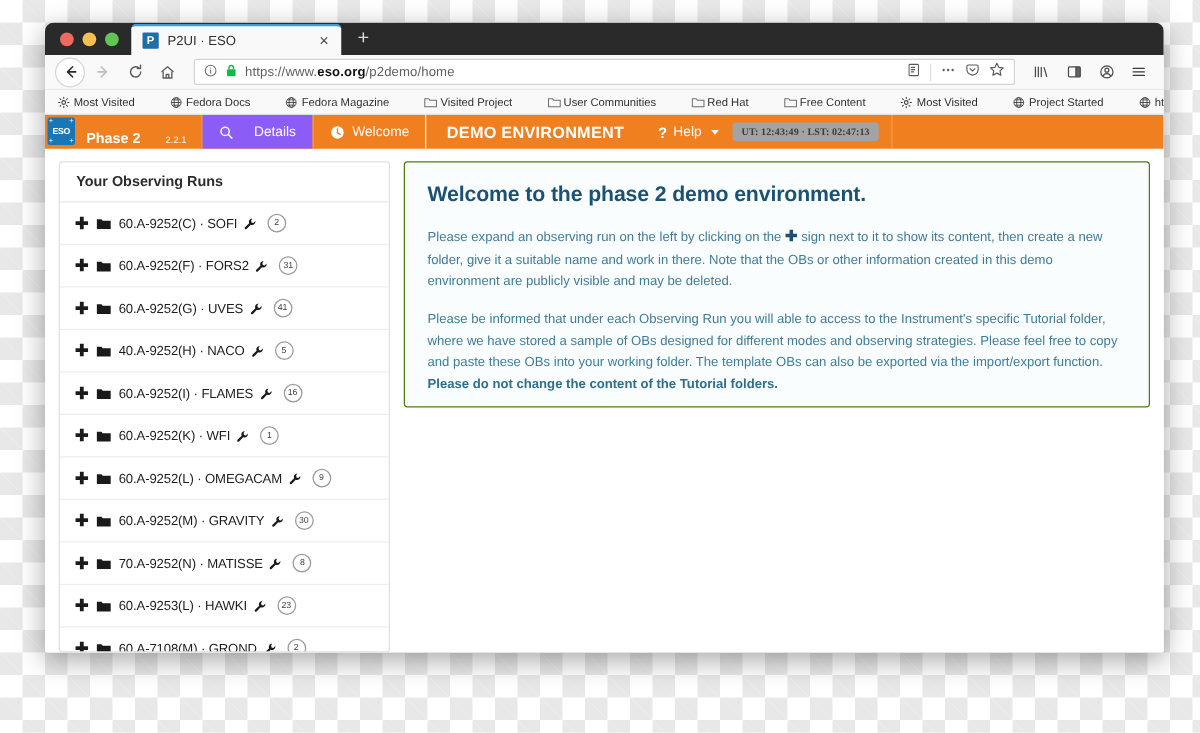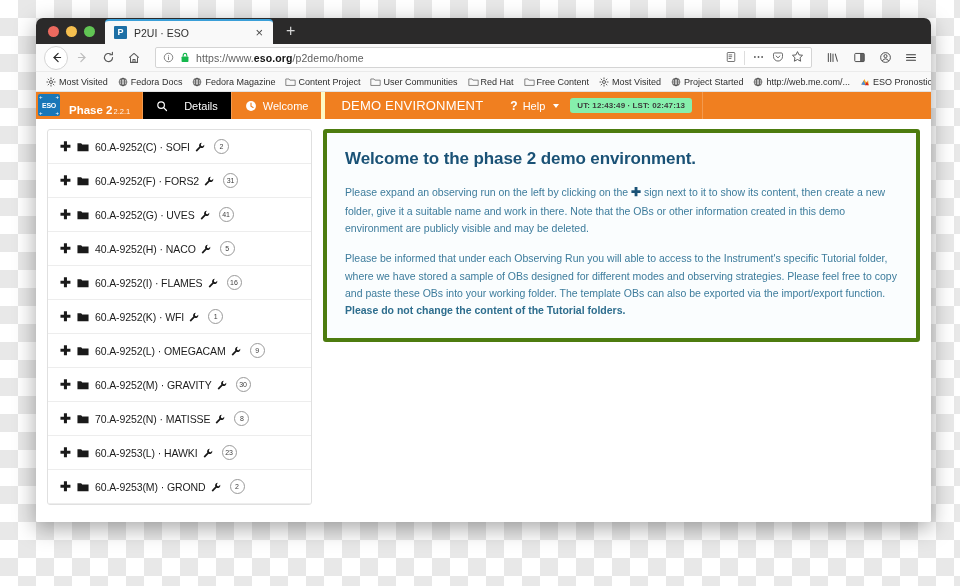--- a/index.html
+++ b/index.html
@@ -130,21 +130,21 @@
   .url-sep { width: 1px; height: 14px; background: #ddd; }
 
   .toolbar-right { display: flex; align-items: center; gap: 2px; }
 
   
   .bookmarks {
     height: 20px;
     background: #f9f9f9;
     display: flex; align-items: center;
     padding: 0 6px;
-    gap: 2px;
+    gap: 20px;
     border-bottom: 1px solid #e2e2e2;
     overflow: hidden;
     white-space: nowrap;
   }
   .bm {
     display: inline-flex; align-items: center; gap: 3px;
     font-size: 9px; color: #2e2e2e;
     padding: 1px 4px;
     cursor: pointer;
     flex: none;
@@ -178,68 +178,69 @@
   }
   .eso-logo .tick {
     position: absolute; color: #fff; font-size: 6px; line-height: 1;
   }
   .eso-logo .t1 { top: 0px; left: 1px; }
   .eso-logo .t2 { top: 0px; right: 1px; }
   .eso-logo .t3 { bottom: 0px; left: 1px; }
   .eso-logo .t4 { bottom: 0px; right: 1px; }
 
   .brand {
-    display: flex; align-items: baseline; gap: 1px;
+    display: flex; align-items: baseline; gap: 20px;
     padding: 0 12px 0 9px;
     align-self: center;
     white-space: nowrap;
   }
   .brand .name { font-size: 11.5px; font-weight: bold; }
   .brand .ver { font-size: 7.5px; opacity: .95; margin-top: 12px; }
 
   .navitem {
     display: flex; align-items: center; gap: 6px;
     padding: 0 13px;
     font-size: 11px;
     border-left: 1px solid #f39a4e;
     cursor: pointer;
     white-space: nowrap;
   }
-  .navitem.active { background: #000000; gap: 16px; }
+  .navitem.active { background: #8b5cf6; gap: 16px; }
   .navitem .ni-ico { display: flex; align-items: center; flex: none; }
 
   .demo-env {
     display: flex; align-items: center;
     padding: 0 16px;
-    font-size: 13px; font-weight: normal;
+    font-size: 13px; font-weight: bold;
     letter-spacing: .2px;
-    border-left: 4px solid #fef9c3;
+    border-left: 1px solid #fef9c3;
     white-space: nowrap;
   }
   .help {
     display: flex; align-items: center; gap: 5px;
     padding: 0 11px;
     font-size: 11px;
     cursor: pointer; white-space: nowrap;
   }
   .help .q { font-weight: bold; font-size: 12px; }
   .caret {
     width: 0; height: 0; margin-left: 3px;
     border-left: 3.5px solid transparent;
     border-right: 3.5px solid transparent;
     border-top: 4px solid #fff;
   }
   .clock {
     align-self: center;
-    background: #86efac; color: #3b3b3b;
+    background: #a3a3a3; color: #3b3b3b;
     font-size: 8px; font-weight: bold;
     border-radius: 3px;
     padding: 3px 7px;
     white-space: nowrap;
     letter-spacing: .1px;
+    font-family: Liberation Serif, serif;
   }
   .user {
     display: flex; align-items: center; gap: 6px;
     padding: 0 10px;
     margin-left: 10px;
     font-size: 11px;
     border-left: 1px solid #f39a4e;
     cursor: pointer; white-space: nowrap;
   }
 
@@ -280,24 +281,24 @@
     border: 1px solid #9a9a9a;
     border-radius: 50%;
     display: flex; align-items: center; justify-content: center;
     font-size: 7px; color: #3d3d3d;
     margin-left: 3px;
     flex: none;
   }
 
   .content { flex: 1; min-width: 0; }
   .welcome {
-    border: 4px solid #4d7c0f;
+    border: 1px solid #4d7c0f;
     border-radius: 3px;
     background: #fafdfe;
-    padding: 16px 18px 18px 18px;
+    padding: 16px 18px 8px 18px;
   }
   .welcome h1 {
     font-size: 17px; color: #1a5276; font-weight: bold;
     margin-bottom: 14px;
     letter-spacing: -.1px;
   }
   .welcome p {
     font-size: 10.5px; color: #3d7c9c;
     line-height: 1.65;
     margin-bottom: 13px;
@@ -446,21 +447,21 @@
             <circle cx="8" cy="8" r="6.2"></circle>
             <ellipse cx="8" cy="8" rx="2.7" ry="6.2"></ellipse>
             <path d="M2 8h12M3.2 4.6h9.6M3.2 11.4h9.6"></path>
           </svg></span>
       <span>Fedora Magazine</span>
     </div>
     <div class="bm">
       <span class="bm-ico"><svg width="11" height="10" viewBox="0 0 16 14" fill="none" stroke="#6e6e6e" stroke-width="1.2">
             <path d="M1.2 12V2.6h4.6l1.3 1.7h7.7V12z" stroke-linejoin="round"></path>
           </svg></span>
-      <span>Content Project</span>
+      <span>Visited Project</span>
     </div>
     <div class="bm">
       <span class="bm-ico"><svg width="11" height="10" viewBox="0 0 16 14" fill="none" stroke="#6e6e6e" stroke-width="1.2">
             <path d="M1.2 12V2.6h4.6l1.3 1.7h7.7V12z" stroke-linejoin="round"></path>
           </svg></span>
       <span>User Communities</span>
     </div>
     <div class="bm">
       <span class="bm-ico"><svg width="11" height="10" viewBox="0 0 16 14" fill="none" stroke="#6e6e6e" stroke-width="1.2">
             <path d="M1.2 12V2.6h4.6l1.3 1.7h7.7V12z" stroke-linejoin="round"></path>
@@ -553,20 +554,21 @@
 
       <div class="user">
         
         
       </div>
     </div>
 
     <div class="appbody">
 
       <div class="sidebar">
+        <div class="sidebar-header">Your Observing Runs</div>
         <div id="runs-list">
             <div class="run-row">
               <span class="plus">✚</span>
               <span class="folder-ico">
                 <svg width="12" height="10" viewBox="0 0 16 13">
                   <path d="M0.6 12V1.6h5l1.3 1.6h8.5V12z" fill="#1a1a1a"></path>
                 </svg>
               </span>
               <span class="run-label">60.A-9252(C) · SOFI</span>
               <span class="wrench">
@@ -711,21 +713,21 @@
               </span>
               <span class="badge">23</span>
             </div>
             <div class="run-row">
               <span class="plus">✚</span>
               <span class="folder-ico">
                 <svg width="12" height="10" viewBox="0 0 16 13">
                   <path d="M0.6 12V1.6h5l1.3 1.6h8.5V12z" fill="#1a1a1a"></path>
                 </svg>
               </span>
-              <span class="run-label">60.A-9253(M) · GROND</span>
+              <span class="run-label">60.A-7108(M) · GROND</span>
               <span class="wrench">
                 <svg width="10" height="10" viewBox="0 0 16 16">
                   <path d="M10.8 1.2 a4.3 4.3 0 0 0 -3.9 6.1 L1.6 12.6 a1.4 1.4 0 0 0 2 2 L8.9 9.3 a4.3 4.3 0 0 0 5.9 -4.9 L12.3 6.9 10 6.3 9.4 4 Z" fill="#1a1a1a"></path>
                 </svg>
               </span>
               <span class="badge">2</span>
             </div>
           </div>
       </div>
 

